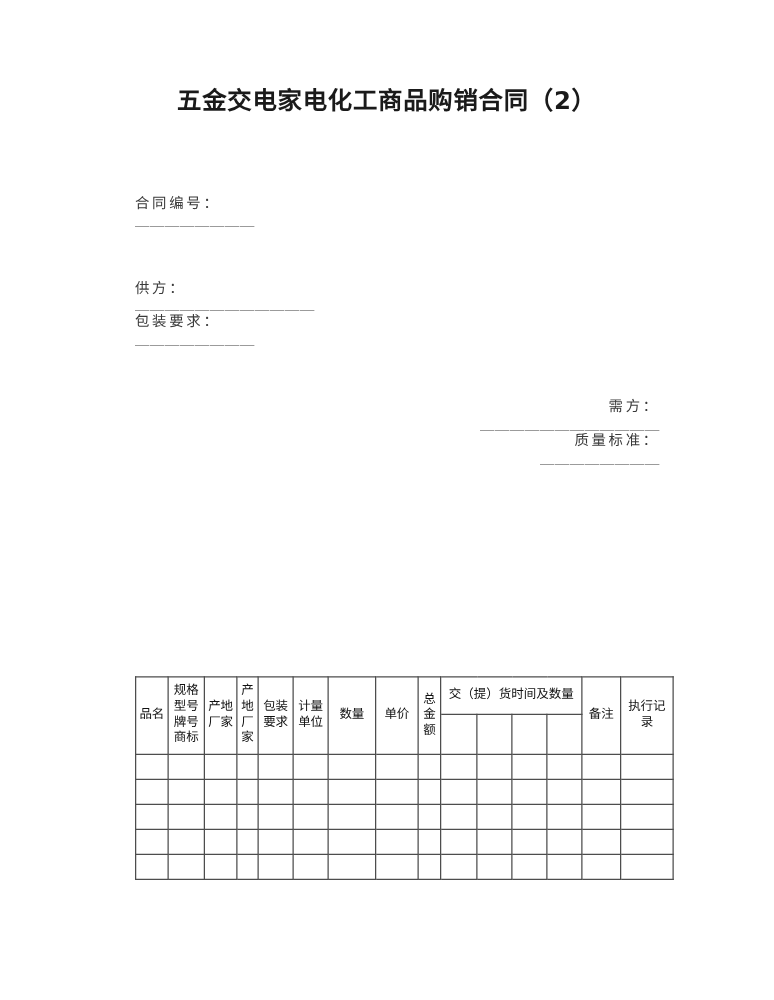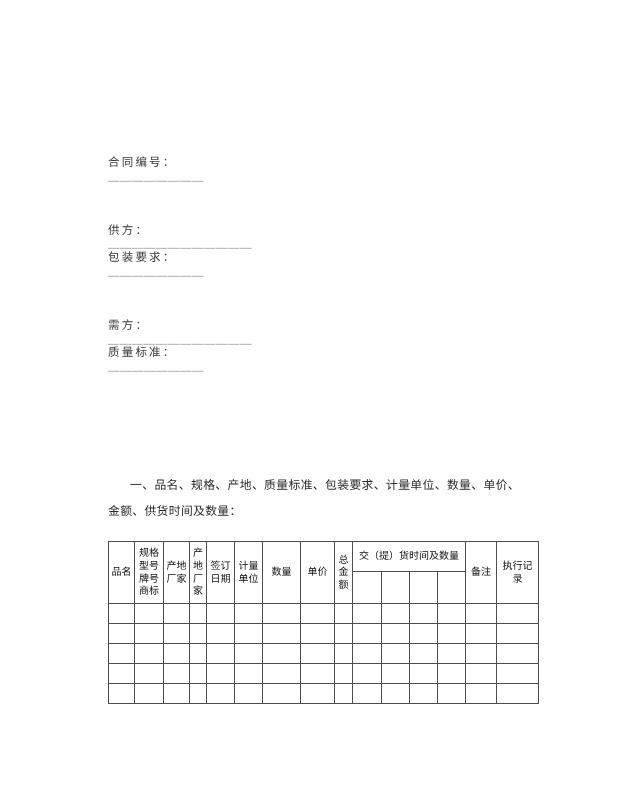--- a/index.html
+++ b/index.html
@@ -51,21 +51,21 @@
     font-size: 11.5px;
     color: #3a3a3a;
     line-height: 1.2;
     letter-spacing: 0.9px;
     white-space: nowrap;
     margin-bottom: 40px;
     display: flex;
     align-items: baseline;
     flex-direction: column;
   }
-  .form-line:last-child { margin-bottom: 0; }
+  .form-line:last-child { margin-bottom: 0; align-items: flex-end; }
   .flabel {
     letter-spacing: 2.2px;
   }
   .fblank {
     letter-spacing: 0.5px;
     color: #555555;
     font-size: 11.5px;
     white-space: pre;
   }
   .fgap { display: inline-block; width: 14px; }
@@ -131,20 +131,21 @@
     padding: 0 1px;
     line-height: 12.6px;
   }
   
 </style>
 </head>
 <body>
 
 <div class="page">
 
+  <div class="doc-title">五金交电家电化工商品购销合同（2）</div>
 
   <div class="form-block">
 
     <div class="form-line">
       <span class="flabel">合同编号：</span>
       <span class="fblank">＿＿＿＿＿＿＿＿</span>
     </div>
 
     <div class="form-line">
       <span class="flabel">供方：</span>
@@ -158,21 +159,20 @@
       <span class="flabel">需方：</span>
       <span class="fblank">＿＿＿＿＿＿＿＿＿＿＿＿</span>
       <span class="fgap"></span>
       <span class="flabel">质量标准：</span>
       <span class="fblank">＿＿＿＿＿＿＿＿</span>
     </div>
 
   </div>
 
 
-  <div class="para" id="para-clause1"><span class="indent"></span><span>一、品名、规格、产地、质量标准、包装要求、计量单位、数量、单价、金额、供货时间及数量：</span></div>
 
   <div class="goods-table-wrap">
     <table class="goods-table">
       <colgroup>
         <col style="width:26px">
         <col style="width:29px">
         <col style="width:26px">
         <col style="width:17px">
         <col style="width:28px">
         <col style="width:28px">
@@ -194,21 +194,21 @@
           <th rowspan="2">
               <span class="hcell-inner">规格型号牌号商标</span>
             </th>
           <th rowspan="2">
               <span class="hcell-inner">产地厂家</span>
             </th>
           <th rowspan="2">
               <span class="hcell-inner">产地厂家</span>
             </th>
           <th rowspan="2">
-              <span class="hcell-inner">签订日期</span>
+              <span class="hcell-inner">包装要求</span>
             </th>
           <th rowspan="2">
               <span class="hcell-inner">计量单位</span>
             </th>
           <th rowspan="2">
               <span class="hcell-inner">数量</span>
             </th>
           <th rowspan="2">
               <span class="hcell-inner">单价</span>
             </th>

